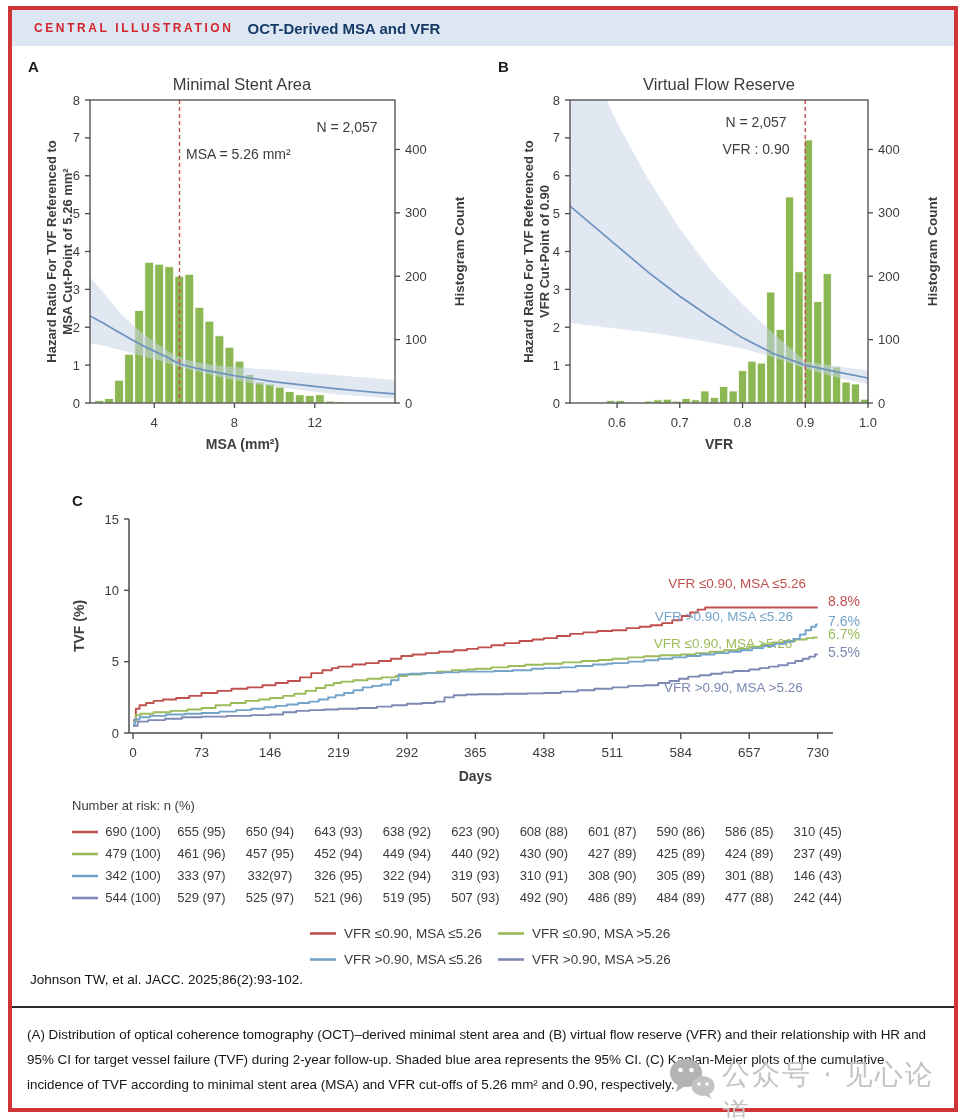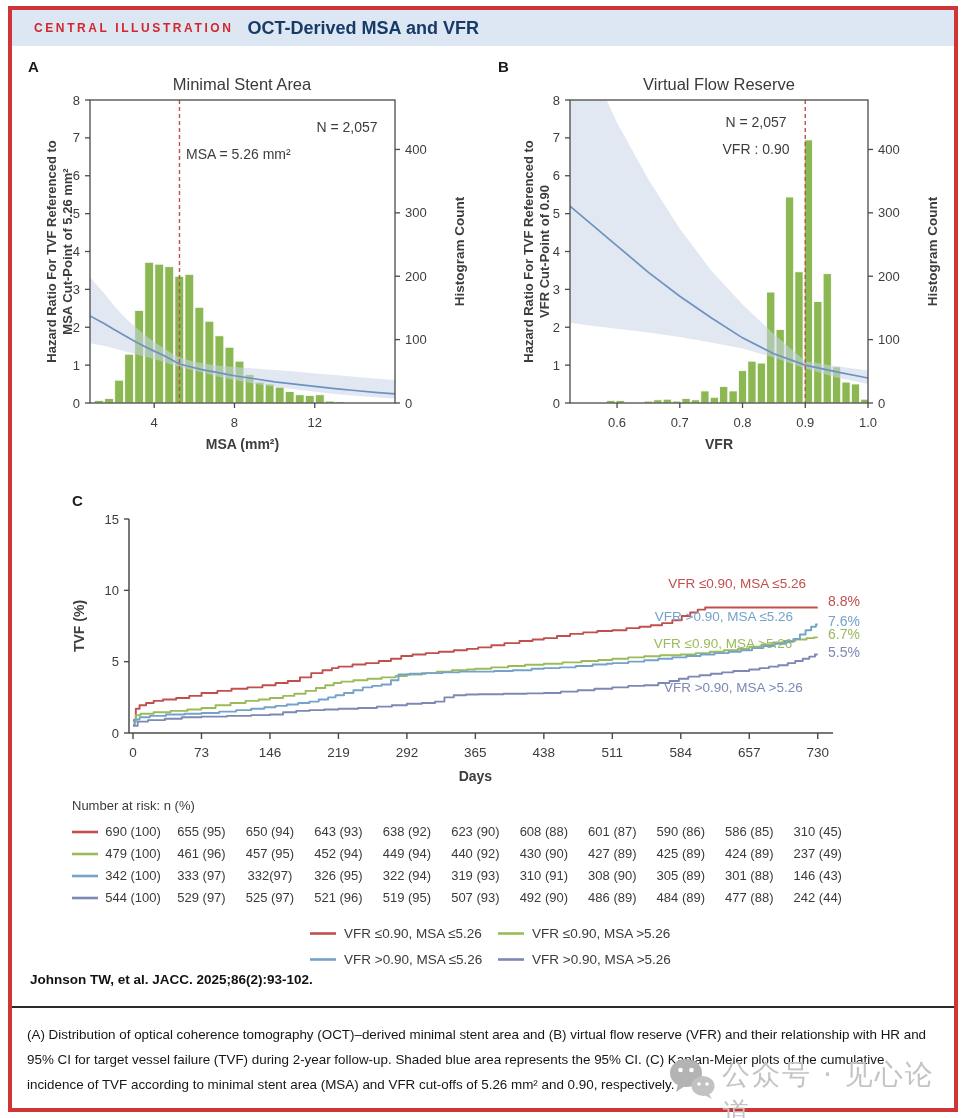--- a/index.html
+++ b/index.html
@@ -3,26 +3,26 @@
 <meta charset="utf-8">
 <style>
   html,body{margin:0;padding:0;background:#ffffff;}
   .page{position:relative;width:967px;height:1118px;background:#ffffff;overflow:hidden;
         font-family:"Liberation Sans",sans-serif;-webkit-font-smoothing:antialiased;}
   .frame{position:absolute;left:8px;top:6px;width:942px;height:1098px;
          border:4px solid #cf3436;box-sizing:content-box;pointer-events:none;}
   .header{position:absolute;left:12px;top:10px;width:942px;height:36px;background:#dce7f3;
           display:flex;align-items:center;}
   .kicker{margin-left:22px;font-size:12px;font-weight:bold;letter-spacing:2.6px;color:#d3252c;}
-  .htitle{margin-left:14px;font-size:18px;font-weight:bold;color:#173a66;}
+  .htitle{margin-left:14px;font-size:15px;font-weight:bold;color:#173a66;}
   svg.panel{position:absolute;overflow:visible;}
   #svgA{left:12px;top:50px;}
   #svgB{left:488px;top:50px;}
   #svgC{left:60px;top:478px;}
-  .citation{position:absolute;left:30px;top:972px;font-size:13.5px;font-weight:bold;color:#121212;}
+  .citation{position:absolute;left:30px;top:972px;font-size:13.5px;font-weight:normal;color:#121212;}
   .divider{position:absolute;left:12px;top:1006px;width:942px;height:2px;background:#2a2a2a;}
   .caption{position:absolute;left:27px;top:1022px;width:916px;font-size:13.4px;line-height:25px;color:#161616;}
   .watermark{position:absolute;left:668px;top:1056px;width:290px;height:52px;display:flex;z-index:5;}
   .wtext{font-size:28px;color:#c4c4c4;letter-spacing:2px;margin-left:6px;
          font-family:"DejaVu Sans","Liberation Sans",sans-serif;}
   .wicon{flex:0 0 auto;}
 </style>
 </head>
 <body>
 

